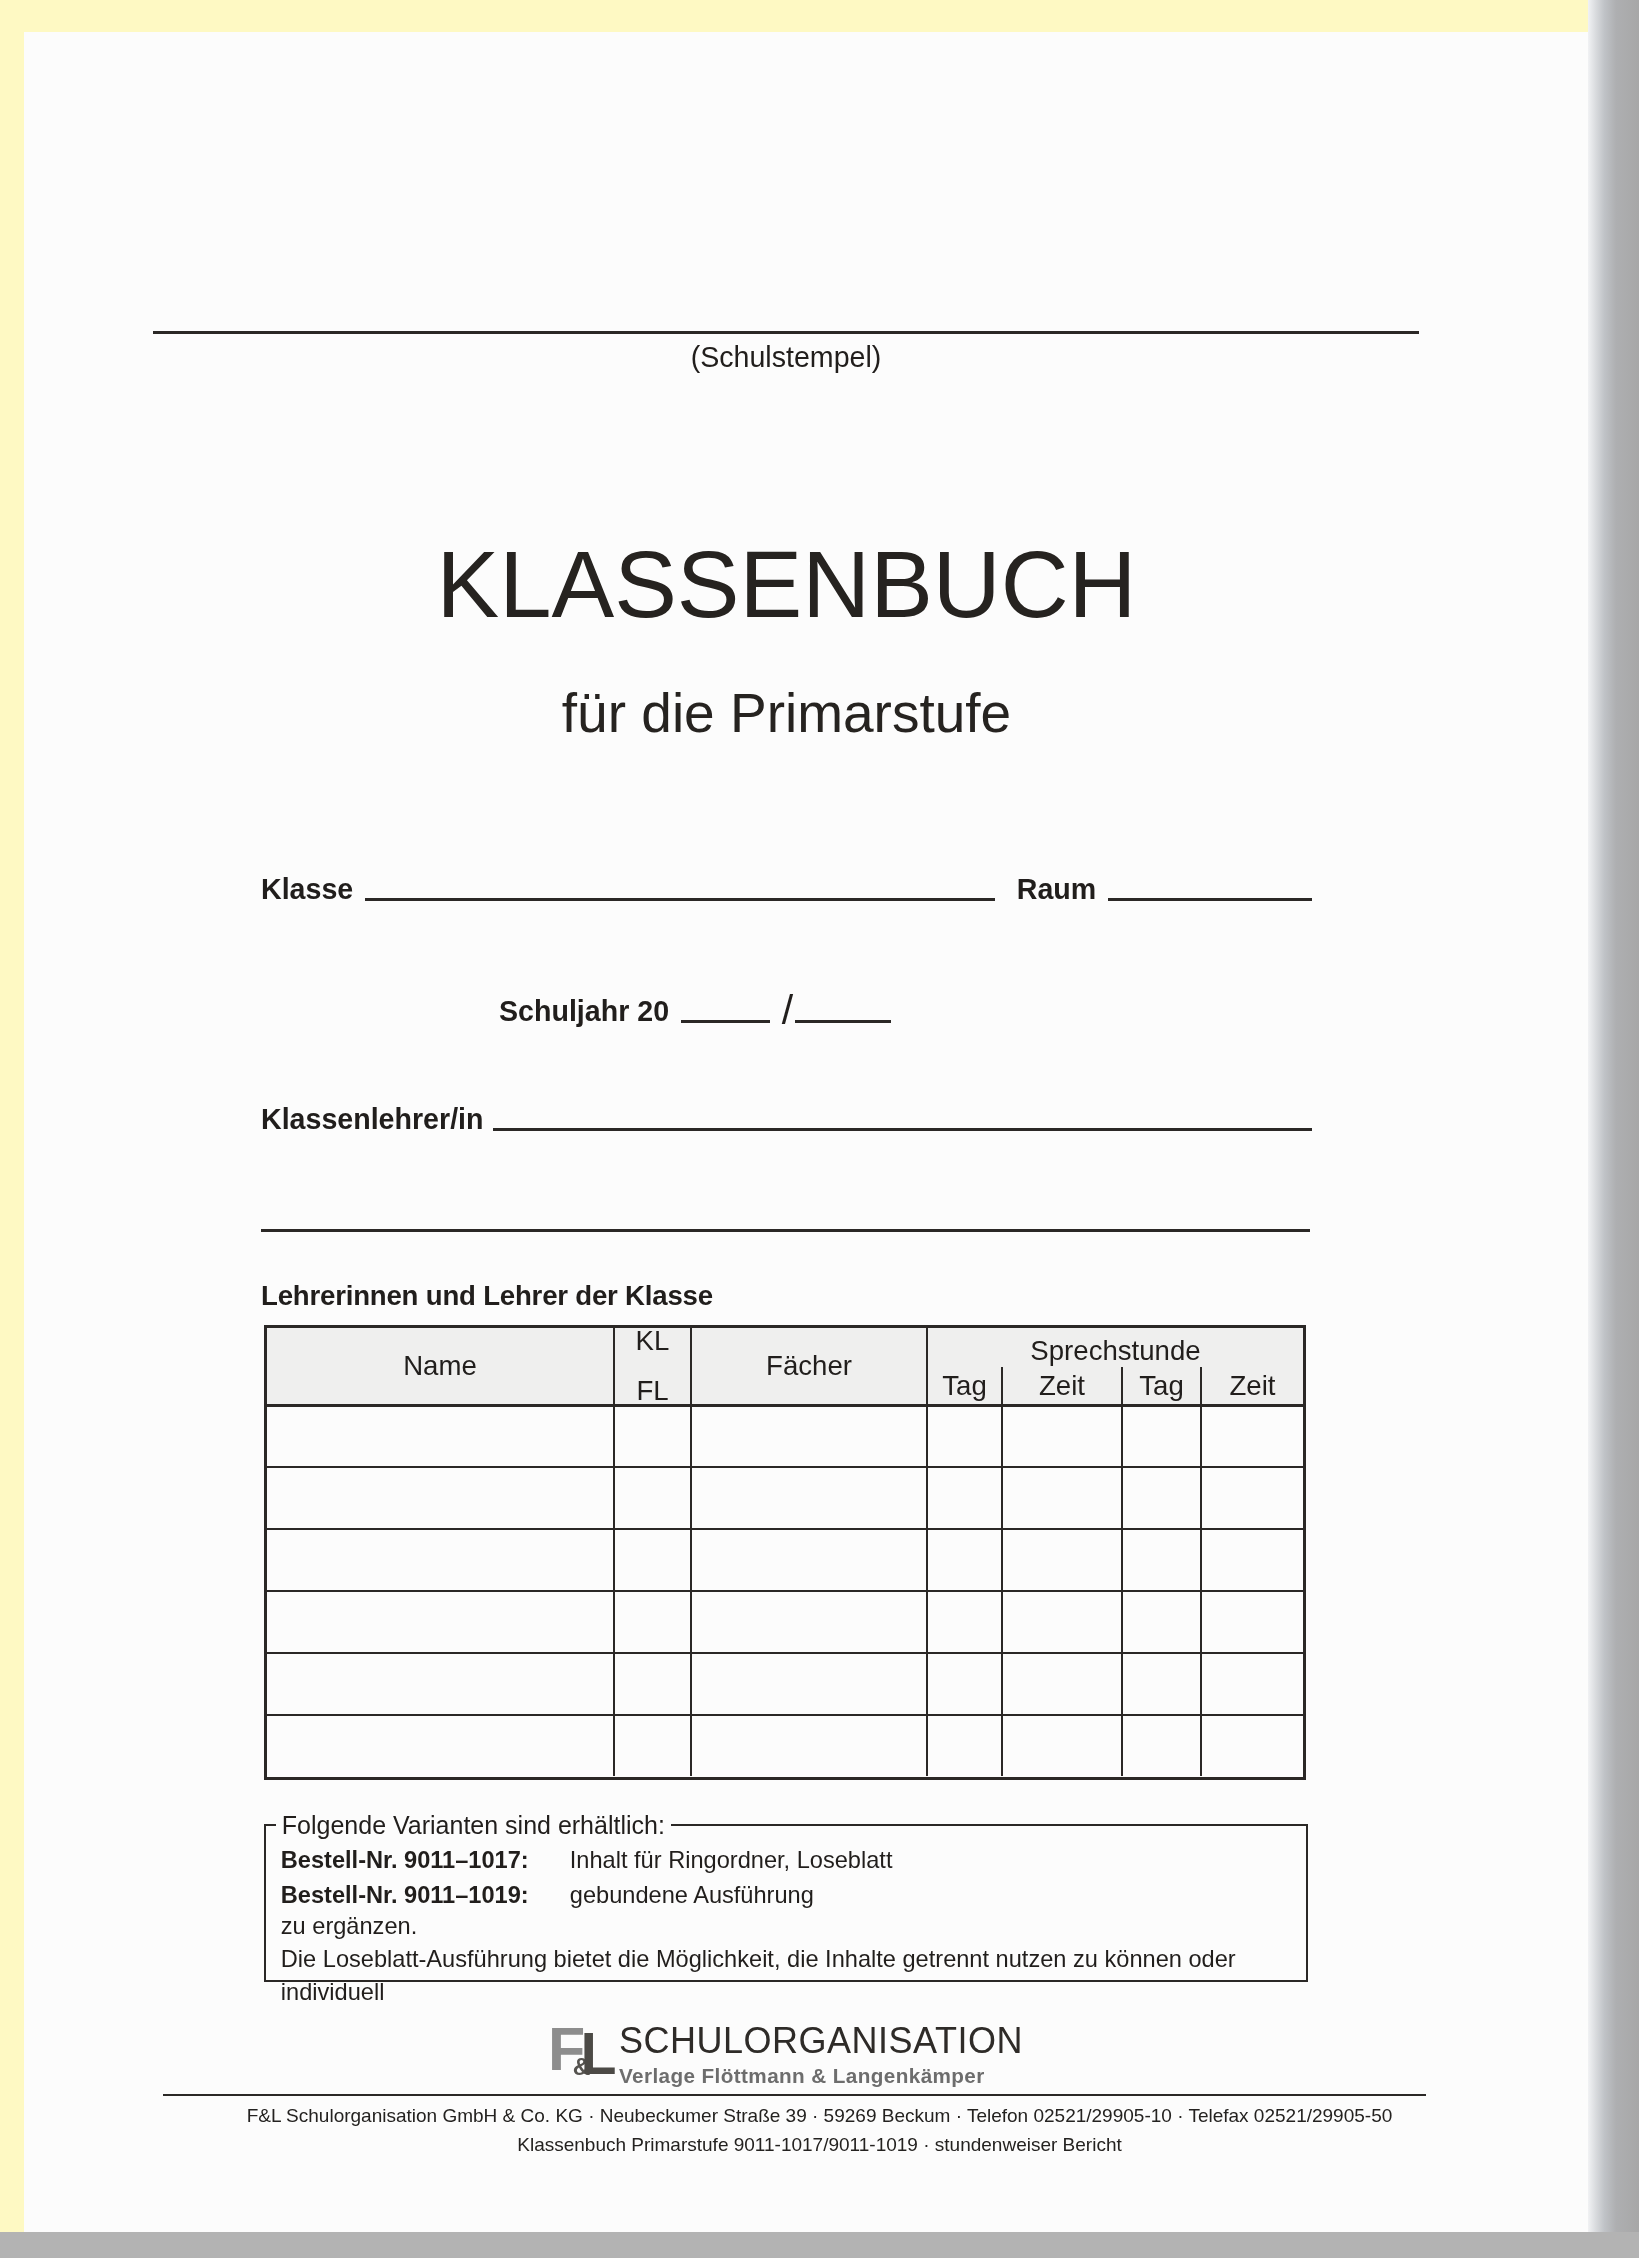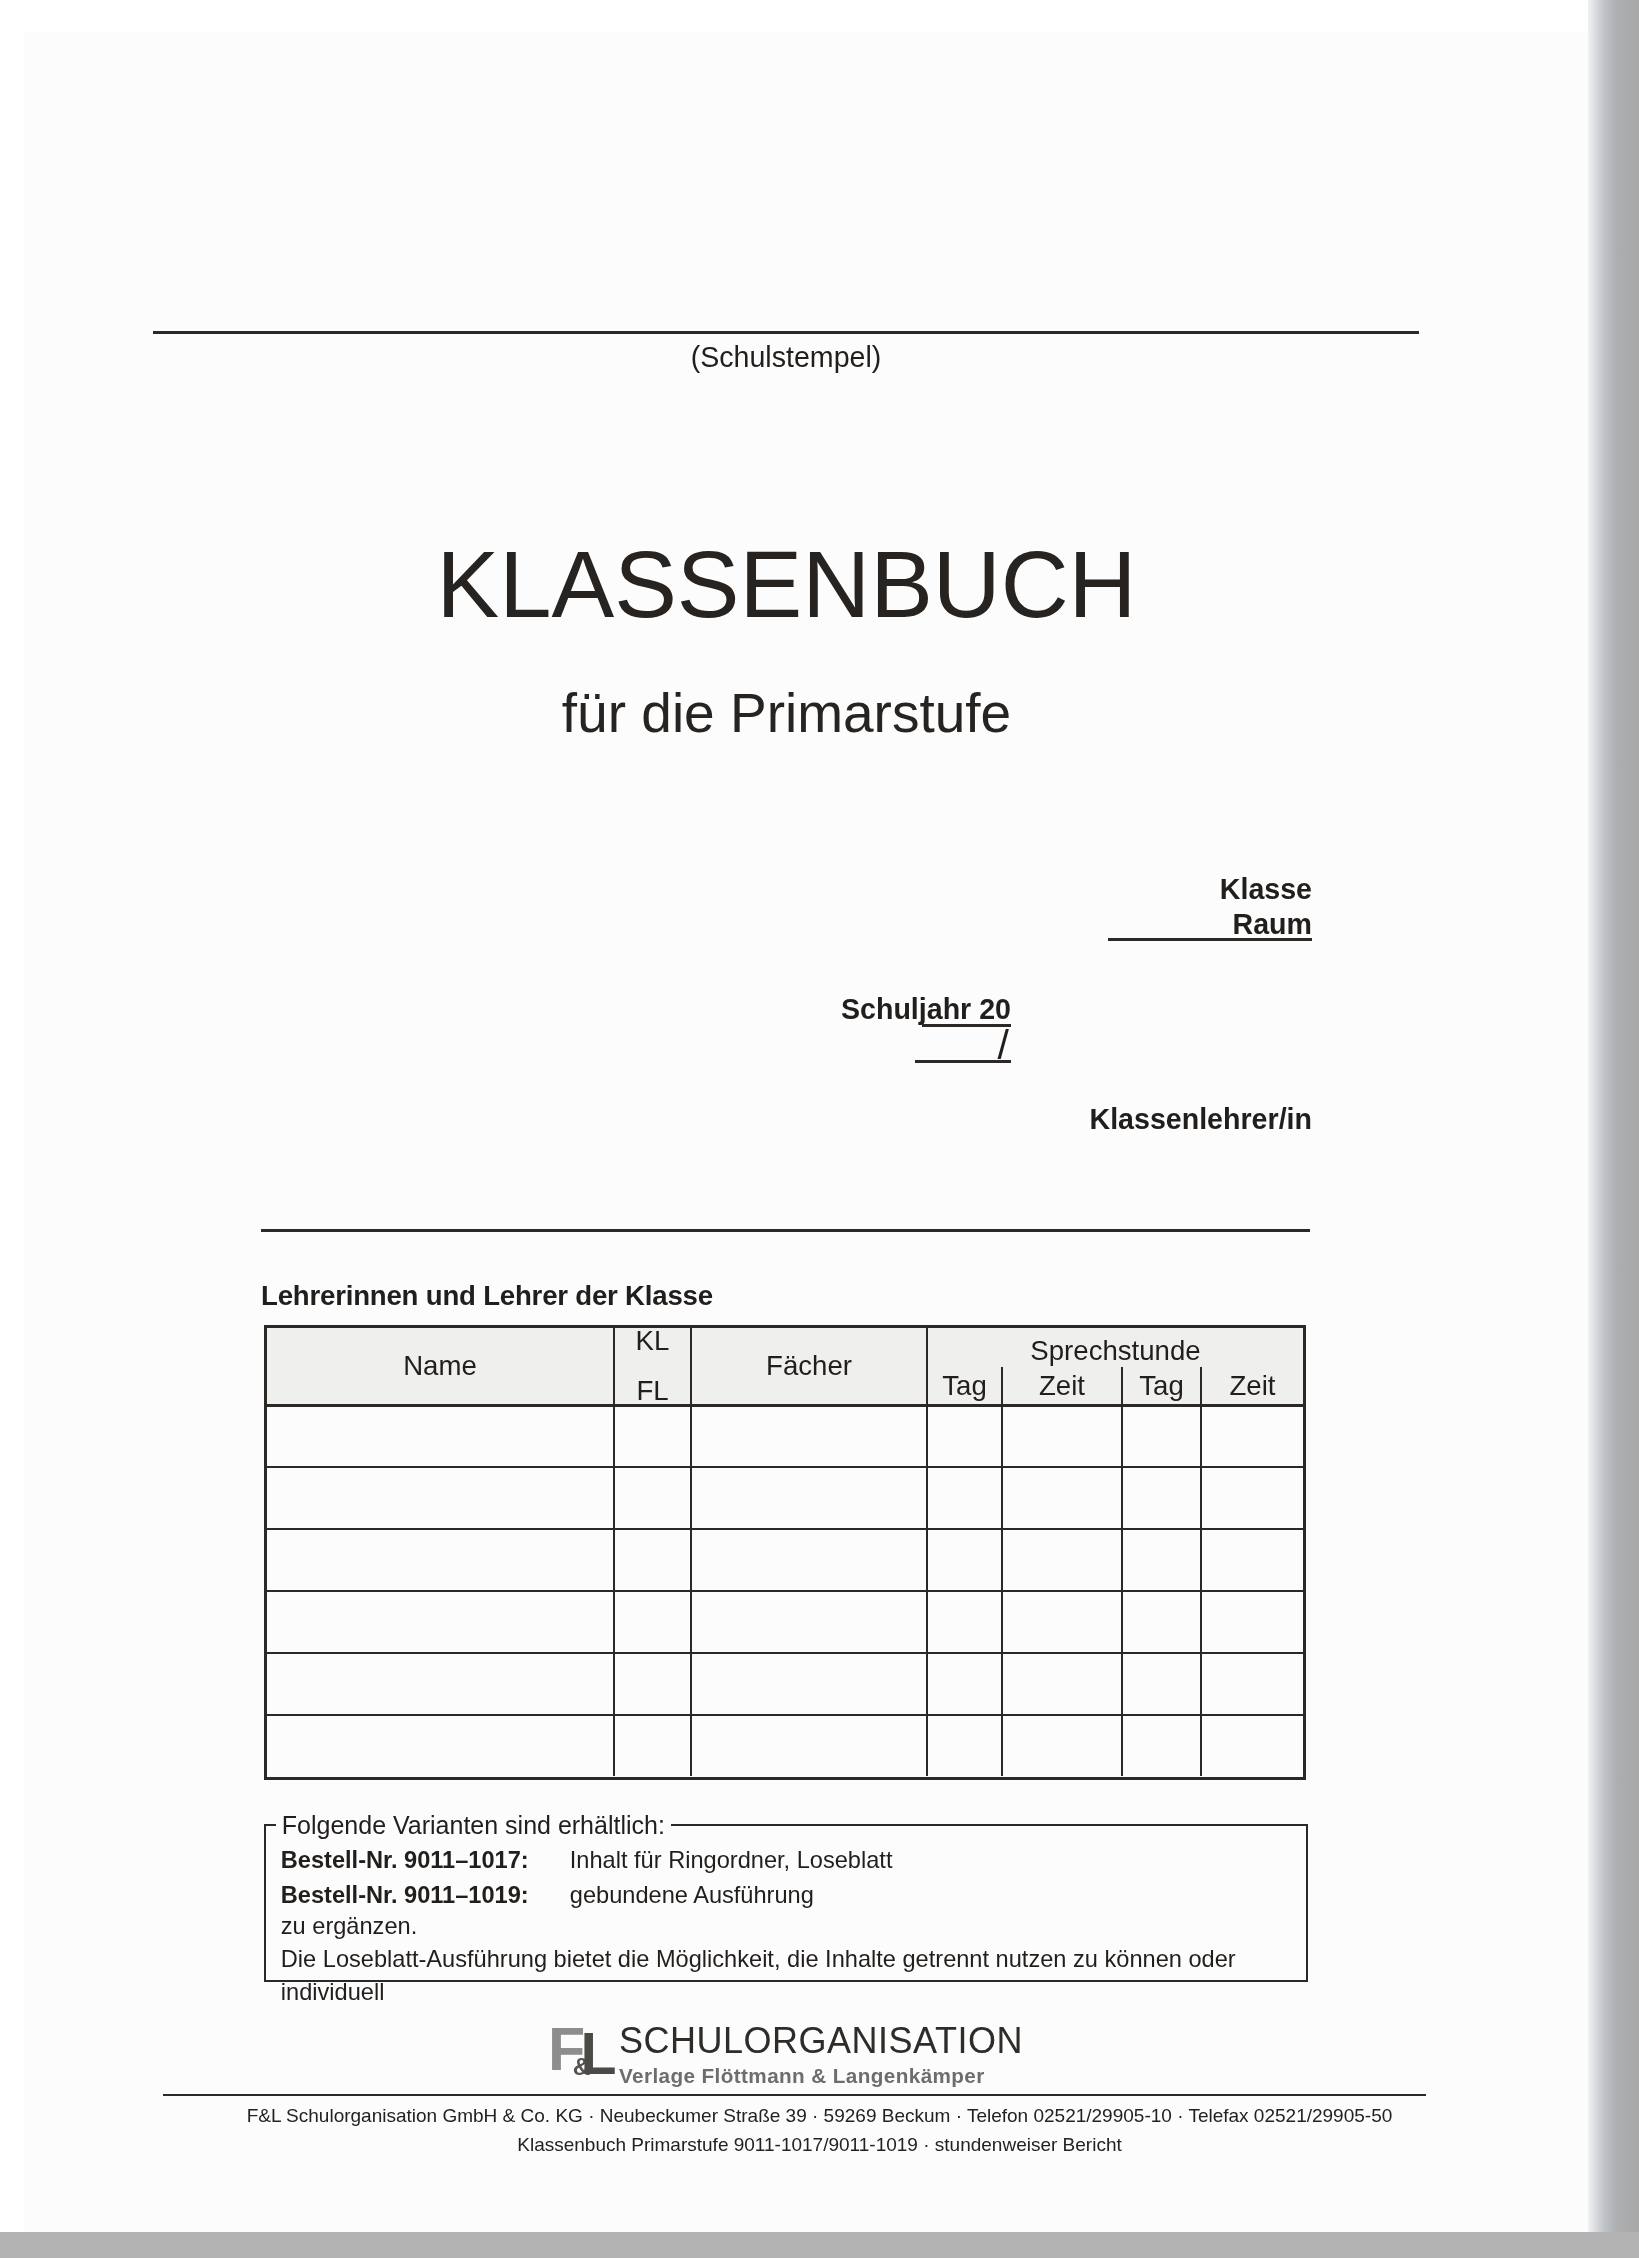--- a/index.html
+++ b/index.html
@@ -1,34 +1,34 @@
 <!DOCTYPE html>
 <html><head>
 <meta charset="utf-8">
 <style>
   * { margin:0; padding:0; box-sizing:border-box; }
   :root { --ink:#211e1c; --line:#2b2826; }
   body { background:#bebebe; font-family:"Liberation Sans","DejaVu Sans",sans-serif; }
-  .scan { position:relative; width:1639px; height:2259px; background:#ffffff; overflow:hidden; }
+  .scan { position:relative; width:1639px; height:2259px; background:#fef9c3; overflow:hidden; }
   .page { position:absolute; left:23.6px; top:31.5px; width:1564px; height:2201px; background:#fcfcfc; }
   .edge-strip { position:absolute; left:1588px; top:0; width:51px; height:2232px;
     background:linear-gradient(to right,#f1f2f4 0%,#d9dbde 15%,#c0c3c7 32%,#aeafb1 55%,#a7a7a7 100%); }
   .bottom-strip { position:absolute; left:0; top:2232px; width:1639px; height:26.6px; background:#b3b3b3; }
 
   .stamp-line { position:absolute; left:153px; top:331px; width:1266px; border-top:3px solid var(--line); }
   .stamp-caption { position:absolute; left:153px; top:341px; width:1266px; text-align:center;
     font-size:28.6px; color:var(--ink); }
 
   .title { position:absolute; left:219px; top:538px; width:1135px; text-align:center;
     font-size:94px; font-weight:400; color:#262320; line-height:1; }
   .subtitle { position:absolute; left:219px; top:686px; width:1135px; text-align:center;
     font-size:55px; font-weight:400; color:#262320; line-height:1; }
 
   .fl-row { position:absolute; display:flex; align-items:flex-end; font-size:28.6px; font-weight:bold;
-    color:var(--ink); line-height:1;flex-direction:column; }
+    color:var(--ink); line-height:1; }
   .row-klasse { left:261px; top:875px; width:1051px; }
   .row-schuljahr { left:499px; top:995px; width:512px; }
   .row-klassenlehrer { left:261px; top:1105px; width:1051px; }
   .uline { border-bottom:3px solid var(--line); margin-bottom:3px; }
   .u-flex { flex:1; }
   .u-klasse { margin-left:11.8px; margin-right:21.7px; }
   .u-raum { width:204px; margin-left:11.8px; }
   .u-sj1 { width:89px; margin-left:11.8px; }
   .u-sj2 { width:96px; }
   .u-kl { margin-left:9.9px; }

